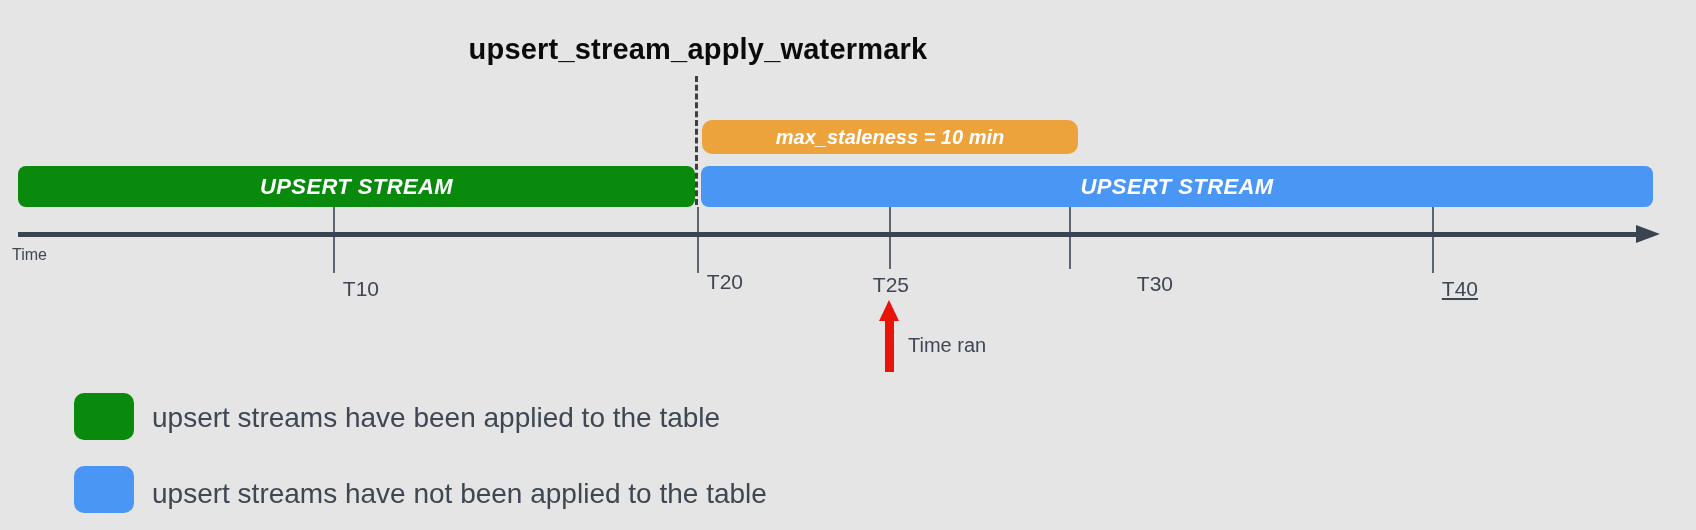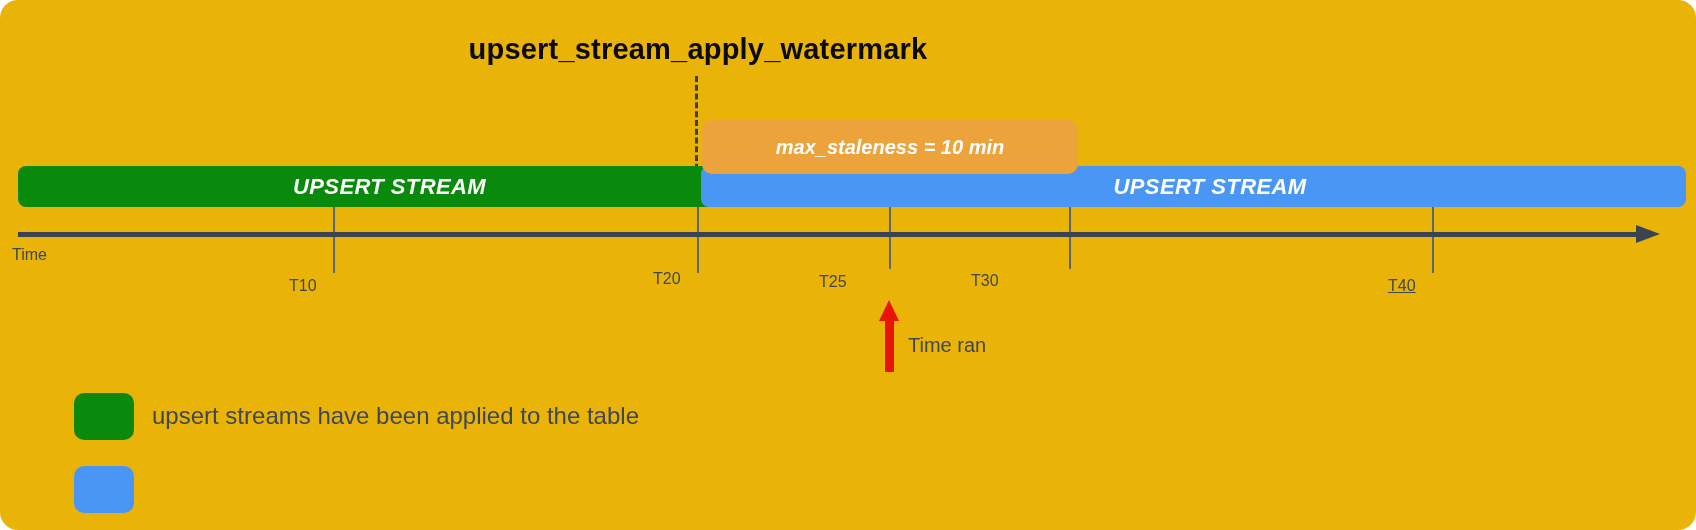--- a/index.html
+++ b/index.html
@@ -1,58 +1,56 @@
 <!DOCTYPE html>
 <html><head>
 <meta charset="utf-8">
 <style>
   html, body { margin: 0; padding: 0; background: #ffffff; }
   #canvas {
     position: relative;
     width: 1696px;
     height: 530px;
-    background: #eab308;
+    background: #e5e5e5;
     overflow: hidden;
     font-family: "Liberation Sans", sans-serif;
-    border-radius: 18px;
   }
   .abs { position: absolute; }
 
   
   .title {
     left: 348px; top: 33px; width: 700px;
     text-align: center;
     font-size: 29px; font-weight: bold; color: #0b0b0b;
     letter-spacing: 0.2px;
   }
 
   
   .dashed-line {
     left: 695px; top: 76px; height: 129px; width: 0;
     border-left: 3px dashed #3f3f3f;
     z-index: 1;
   }
 
   
   .staleness-badge {
-    left: 702px; top: 120px; width: 376px; height: 54px;
+    left: 702px; top: 120px; width: 376px; height: 34px;
     background: #eda33b; border-radius: 10px;
     display: flex; align-items: center; justify-content: center;
     color: #ffffff; font-size: 20px; font-weight: bold; font-style: italic;
     z-index: 3;
   }
 
   
   .bar {
     top: 166px; height: 41px; border-radius: 8px;
     display: flex; align-items: center; justify-content: center;
     color: #ffffff; font-size: 22px; font-weight: bold; font-style: italic;
     letter-spacing: 0.4px;
     z-index: 2;
-    padding-left: 33px;
   }
   .bar-applied   { left: 18px;  width: 677px; background: #098a0d; }
   .bar-pending   { left: 701px; width: 952px; background: #4a96f5; }
 
   
   .axis-line {
     left: 18px; top: 232px; width: 1622px; height: 5px;
     background: #3a4450; z-index: 2;
   }
   .axis-arrowhead {
@@ -65,22 +63,22 @@
   .axis-label {
     left: 12px; top: 246px;
     font-size: 16px; color: #3e4752;
   }
 
   
   .tick { width: 2px; top: 207px; background: #5c6571; z-index: 1; }
   .tick.tall  { height: 66px; }
   .tick.short { height: 62px; }
   .tick-label {
-    width: 90px; text-align: left;
-    font-size: 16px; color: #3e4752;
+    width: 90px; text-align: right;
+    font-size: 21px; color: #3e4752;
   }
 
   
   .query-arrow-head {
     left: 879px; top: 300px; width: 0; height: 0;
     border-left: 10px solid transparent;
     border-right: 10px solid transparent;
     border-bottom: 21px solid #e81309;
   }
   .query-arrow-shaft {
@@ -92,21 +90,21 @@
     font-size: 20px; color: #3e4752;
   }
 
   
   .legend-swatch {
     left: 74px; width: 60px; height: 47px; border-radius: 10px;
   }
   .legend-swatch--applied { top: 393px; background: #098a0d; }
   .legend-swatch--pending { top: 466px; background: #4a96f5; }
   .legend-label {
-    left: 152px; font-size: 24px; color: #3e4752; line-height: 1;
+    left: 152px; font-size: 28px; color: #3e4752; line-height: 1;
   }
   .legend-label--applied { top: 404px; }
   .legend-label--pending { top: 480px; }
 </style>
 </head>
 <body>
 
 <div id="canvas">
 
   <div class="abs title">upsert_stream_apply_watermark</div>
@@ -130,25 +128,26 @@
 
   <div class="abs tick tall" style="left:333px;"></div>
   <div class="abs tick tall" style="left:697px;"></div>
   <div class="abs tick short" style="left:889px;"></div>
   <div class="abs tick short" style="left:1069px;"></div>
   <div class="abs tick tall" style="left:1432px;"></div>
 
   <div class="abs tick-label" style="left:289px;  top:277px;">T10</div>
   <div class="abs tick-label" style="left:653px;  top:270px;">T20</div>
   <div class="abs tick-label" style="left:819px;  top:273px;">T25</div>
-  <div class="abs tick-label" style="left:971px; top:272px;">T30</div>
+  <div class="abs tick-label" style="left:1083px; top:272px;">T30</div>
   <div class="abs tick-label" style="left:1388px; top:277px;text-decoration:underline;">T40</div>
 
   <div class="abs query-arrow-head"></div>
   <div class="abs query-arrow-shaft"></div>
   <div class="abs query-label">Time ran</div>
 
   <div class="abs legend-swatch legend-swatch--applied"></div>
   <div class="abs legend-label legend-label--applied">upsert streams have been applied to the table</div>
 
   <div class="abs legend-swatch legend-swatch--pending"></div>
+  <div class="abs legend-label legend-label--pending">upsert streams have not been applied to the table</div>
 
 </div>
 
 </body></html>

